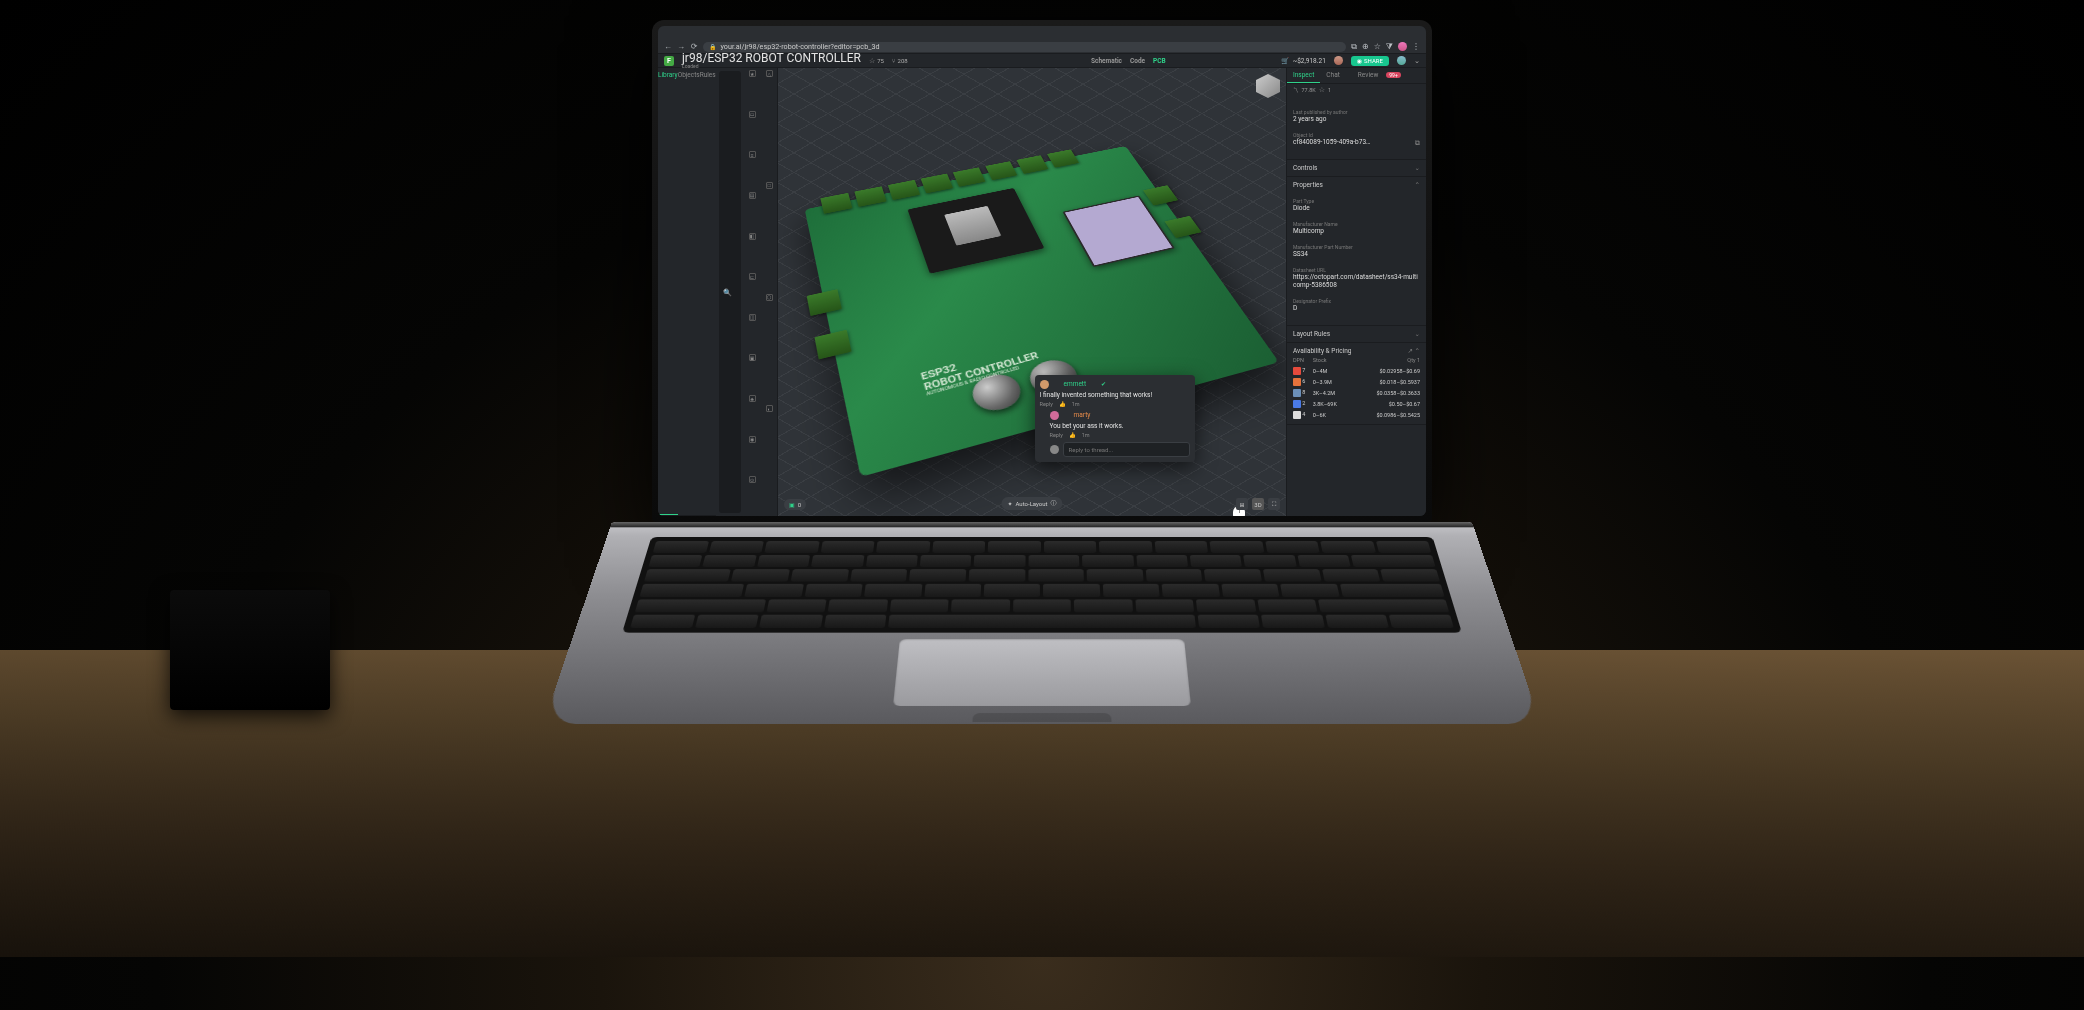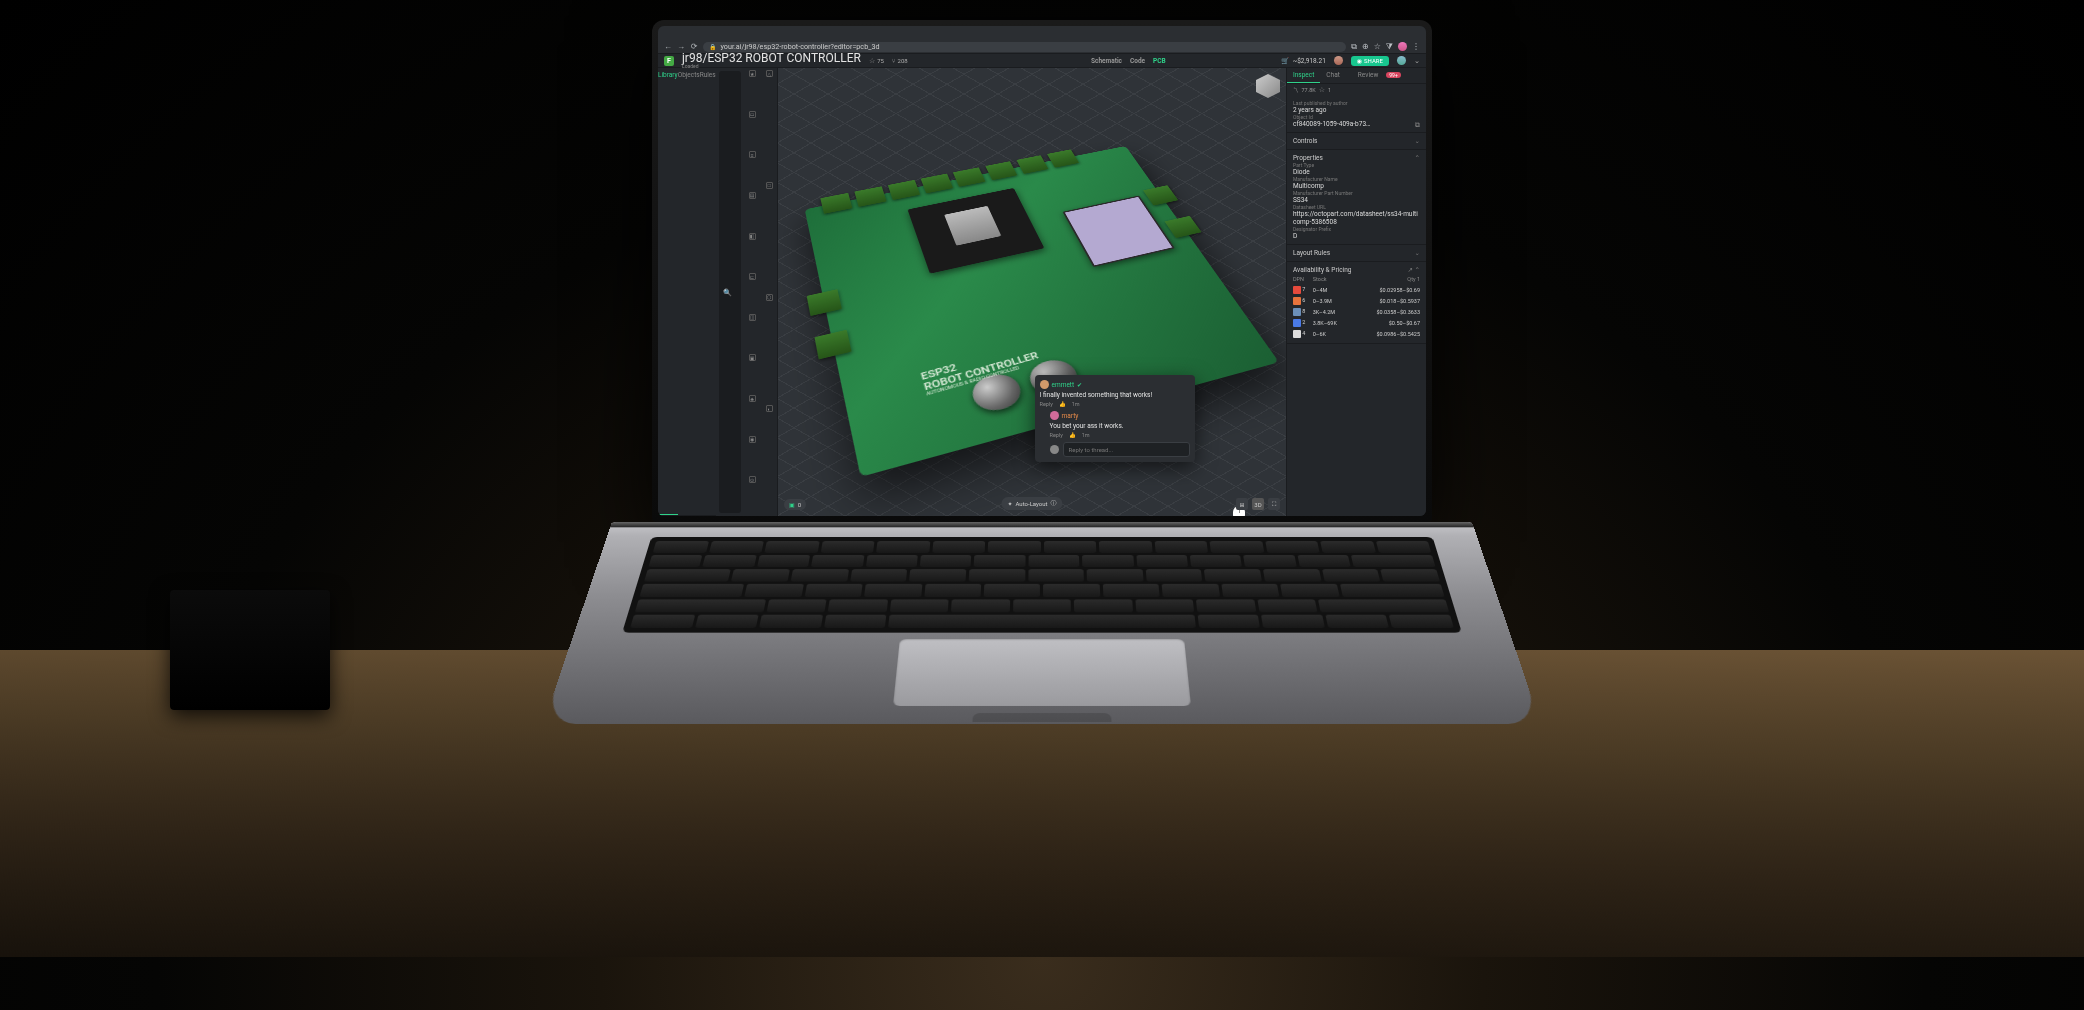--- a/index.html
+++ b/index.html
@@ -86,38 +86,38 @@
 .viewctrls { position:absolute; bottom:6px; right:6px; display:flex; gap:4px; }
 .viewctrls span { width:12px; height:12px; background:#3a3e43; border-radius:2px; font-size:6px; display:flex; align-items:center; justify-content:center; }
 .viewctrls .active { background:#555; }
 .errbadge { position:absolute; bottom:6px; left:6px; background:#3a3e43; padding:2px 5px; border-radius:8px; font-size:6px; display:flex; align-items:center; gap:3px; }
 .cube { position:absolute; top:6px; right:6px; width:24px; height:24px; }
 .cube::before { content:''; position:absolute; inset:0; background:linear-gradient(135deg,#ccc,#888); clip-path:polygon(50% 0,100% 25%,100% 75%,50% 100%,0 75%,0 25%); }
 
 
 .comments { position:absolute; right:18%; bottom:12%; width:160px; background:#2b2e32; border-radius:4px; padding:5px; box-shadow:0 6px 20px rgba(0,0,0,.6); font-size:6.5px; }
 .cmt { margin-bottom:4px; }
-.cmt .head { display:flex; align-items:center; gap:3px; margin-bottom:2px; }
+.cmt .head { display:flex; align-items:flex-start; gap:15px; margin-bottom:2px; }
 .cmt .av { width:9px; height:9px; border-radius:50%; }
 .cmt .name { color:#2fd28a; font-size:6.5px; }
 .cmt .body { color:#e4e4e4; margin-left:0; }
 .cmt .meta { display:flex; gap:6px; font-size:5.5px; color:#888; margin-top:2px; }
 .cmt.reply { margin-left:10px; }
 .replybox { margin-left:10px; display:flex; gap:4px; align-items:center; margin-top:3px; }
 .replybox input { flex:1; background:#1e2124; border:1px solid #3a3e43; border-radius:3px; padding:3px 5px; font-size:6px; color:#888; outline:none; }
 
 .rightPanel { width:140px; background:#23262a; border-left:1px solid #1a1c1f; display:flex; flex-direction:column; overflow:hidden; }
 .rtabs { display:flex; font-size:6.5px; border-bottom:1px solid #1a1c1f; }
 .rtabs span { padding:3px 6px; color:#888; }
 .rtabs .active { color:#2fd28a; border-bottom:1px solid #2fd28a; }
 .rtabs .badge { background:#d9455f; color:#fff; font-size:5px; padding:0 3px; border-radius:5px; margin-left:2px; }
 .rsection { border-bottom:1px solid #1a1c1f; padding:4px 6px; }
 .rsection .hdr { font-size:6.5px; color:#ccc; display:flex; justify-content:space-between; align-items:flex-end; }
 .rsection .hdr .chev { color:#777; }
-.propRow { margin:0 0; }
+.propRow { margin:9px 0; }
 .propRow .lbl { font-size:5px; color:#777; }
 .propRow .val { font-size:6.5px; color:#ddd; word-break:break-all; }
 .link { color:#7ab8e6; }
 .stockTable { width:100%; font-size:5.5px; border-collapse:collapse; }
 .stockTable th { text-align:left; color:#888; font-weight:normal; padding:2px 0; }
 .stockTable td { padding:1.5px 0; color:#ccc; }
 .stockTable .dist { width:8px; height:8px; border-radius:1px; display:inline-block; vertical-align:middle; }
 .stockTable .price { text-align:right; }
 .spark { display:flex; align-items:center; gap:3px; font-size:5.5px; color:#999; padding:2px 6px; }
 

